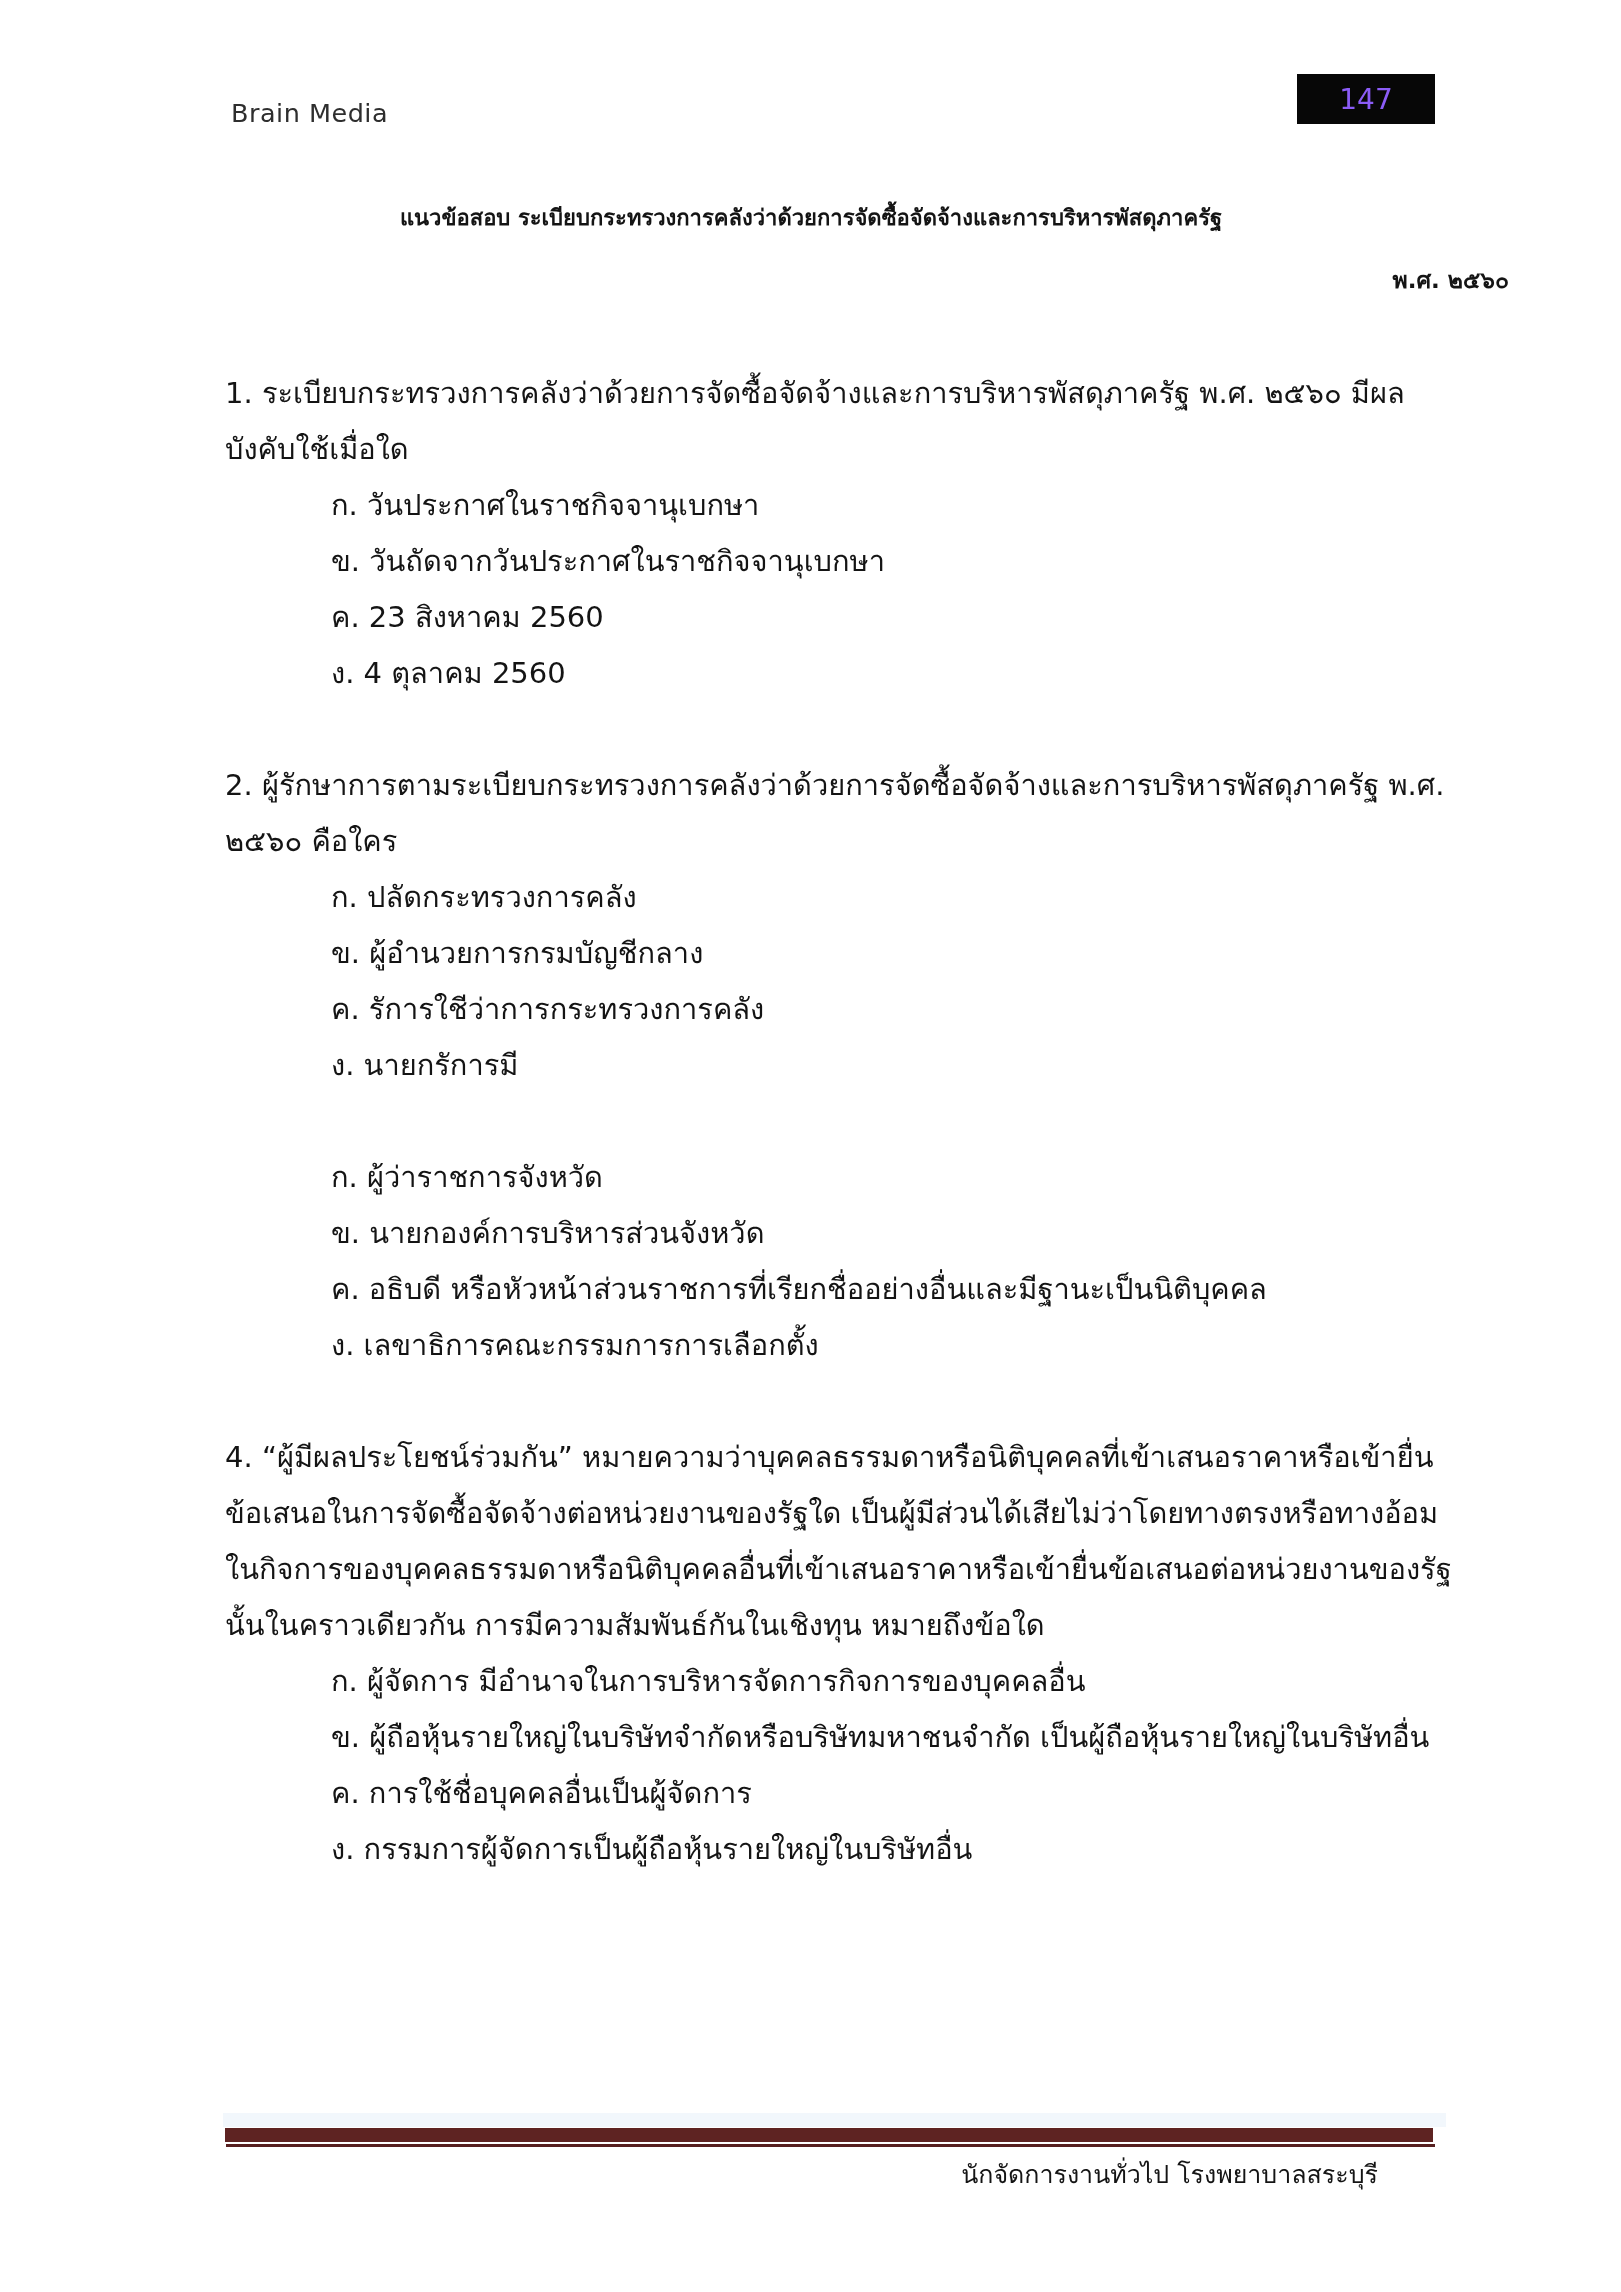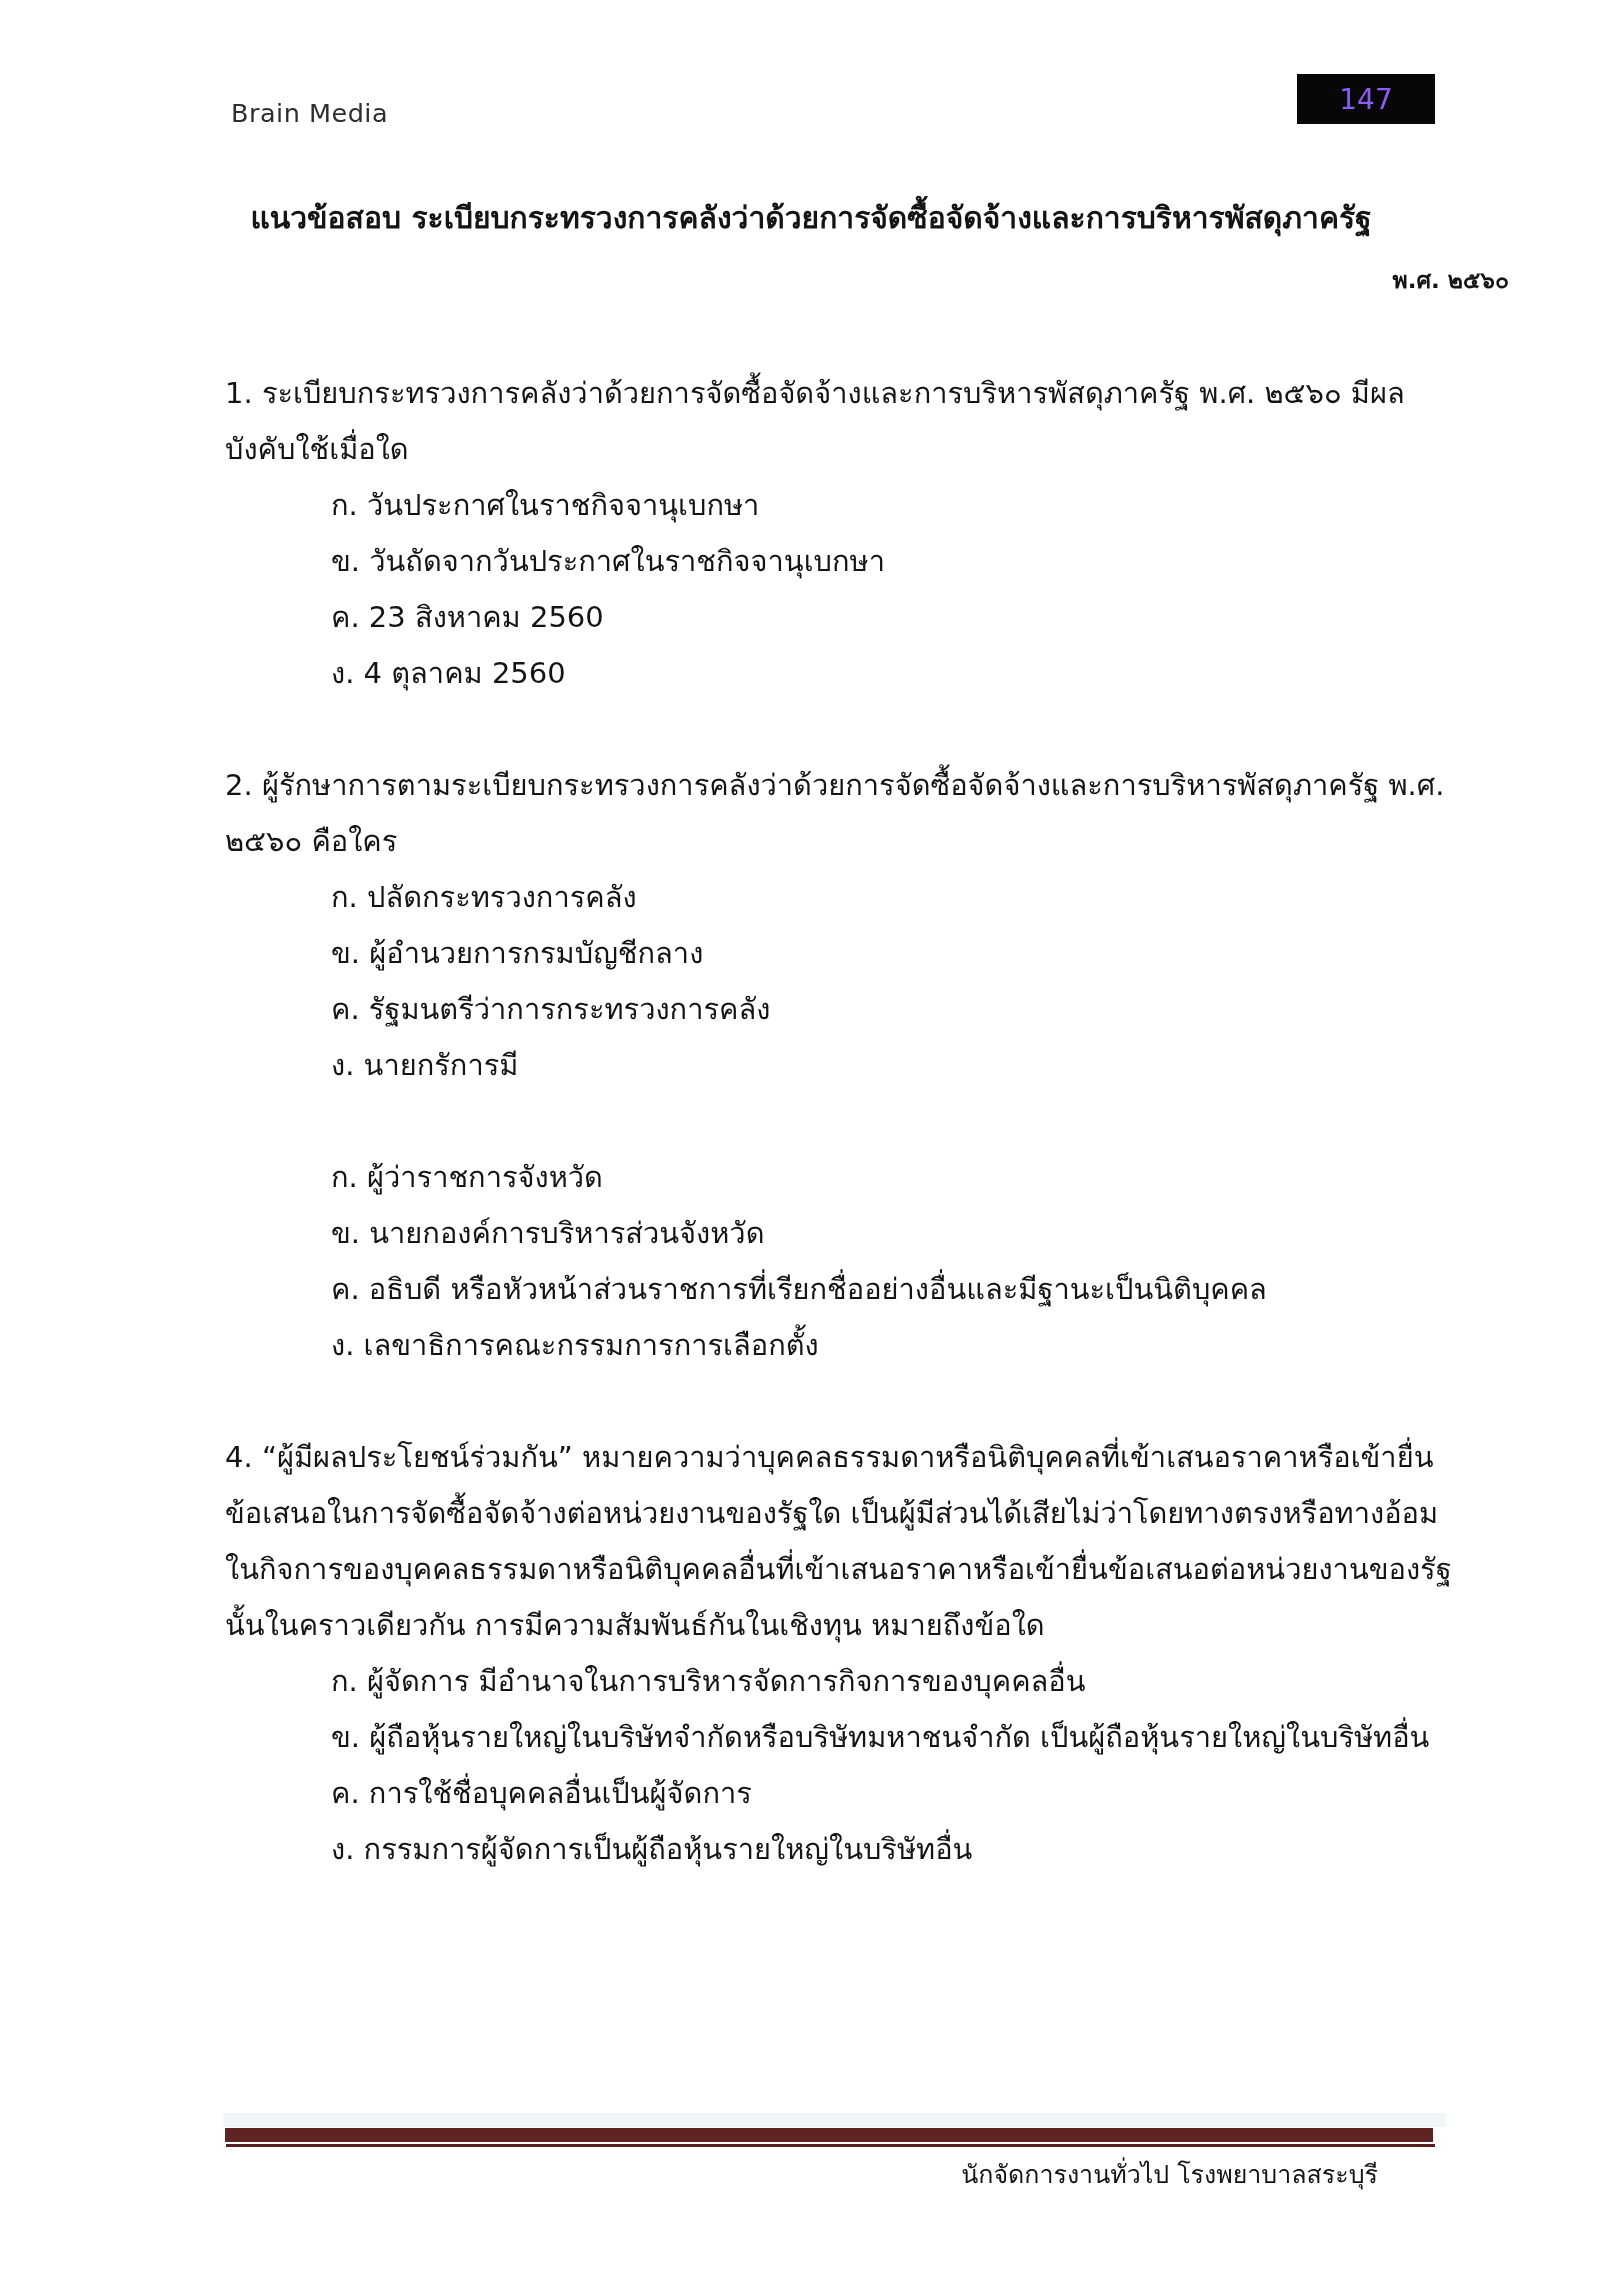--- a/index.html
+++ b/index.html
@@ -16,21 +16,21 @@
     font-size:25.5px; color:#2e2e2e; letter-spacing:0.5px;
   }
   .pagenum-box {
     position:absolute; left:1297px; top:74px; width:138px; height:50px;
     background:#070707; color:#8b5cf6;
     display:flex; align-items:center; justify-content:center;
     font-size:28px;
   }
   .title {
     position:absolute; top:196px; left:113px; width:1396px;
-    text-align:center; font-weight:bold; font-size:30px; line-height:43px;
+    text-align:center; font-weight:bold; font-size:22px; line-height:43px;
   }
   .subtitle {
     position:absolute; top:259px; left:113px; width:1396px;
     text-align:right; font-weight:bold; font-size:23px; line-height:43px;
   }
   .content {
     position:absolute; left:225px; top:365px; width:1231px;
     font-size:29px; line-height:56px;
   }
   .qblock p { margin:0; }
@@ -78,21 +78,21 @@
         <p class="opt">ค. 23 สิงหาคม 2560</p>
         <p class="opt">ง. 4 ตุลาคม 2560</p>
       </div>
     </section>
 
     <section class="qblock">
       <p class="q-text">2. ผู้รักษาการตามระเบียบกระทรวงการคลังว่าด้วยการจัดซื้อจัดจ้างและการบริหารพัสดุภาครัฐ พ.ศ. ๒๕๖๐ คือใคร</p>
       <div class="opts">
         <p class="opt">ก. ปลัดกระทรวงการคลัง</p>
         <p class="opt">ข. ผู้อำนวยการกรมบัญชีกลาง</p>
-        <p class="opt">ค. รัฐมนตรีว่าการกระทรวงการคลัง</p>
+        <p class="opt">ค. รัการใชีว่าการกระทรวงการคลัง</p>
         <p class="opt">ง. นายกรัการมี</p>
       </div>
     </section>
 
     <section class="qblock">
       <div class="opts">
         <p class="opt">ก. ผู้ว่าราชการจังหวัด</p>
         <p class="opt">ข. นายกองค์การบริหารส่วนจังหวัด</p>
         <p class="opt">ค. อธิบดี หรือหัวหน้าส่วนราชการที่เรียกชื่ออย่างอื่นและมีฐานะเป็นนิติบุคคล</p>
         <p class="opt">ง. เลขาธิการคณะกรรมการการเลือกตั้ง</p>

